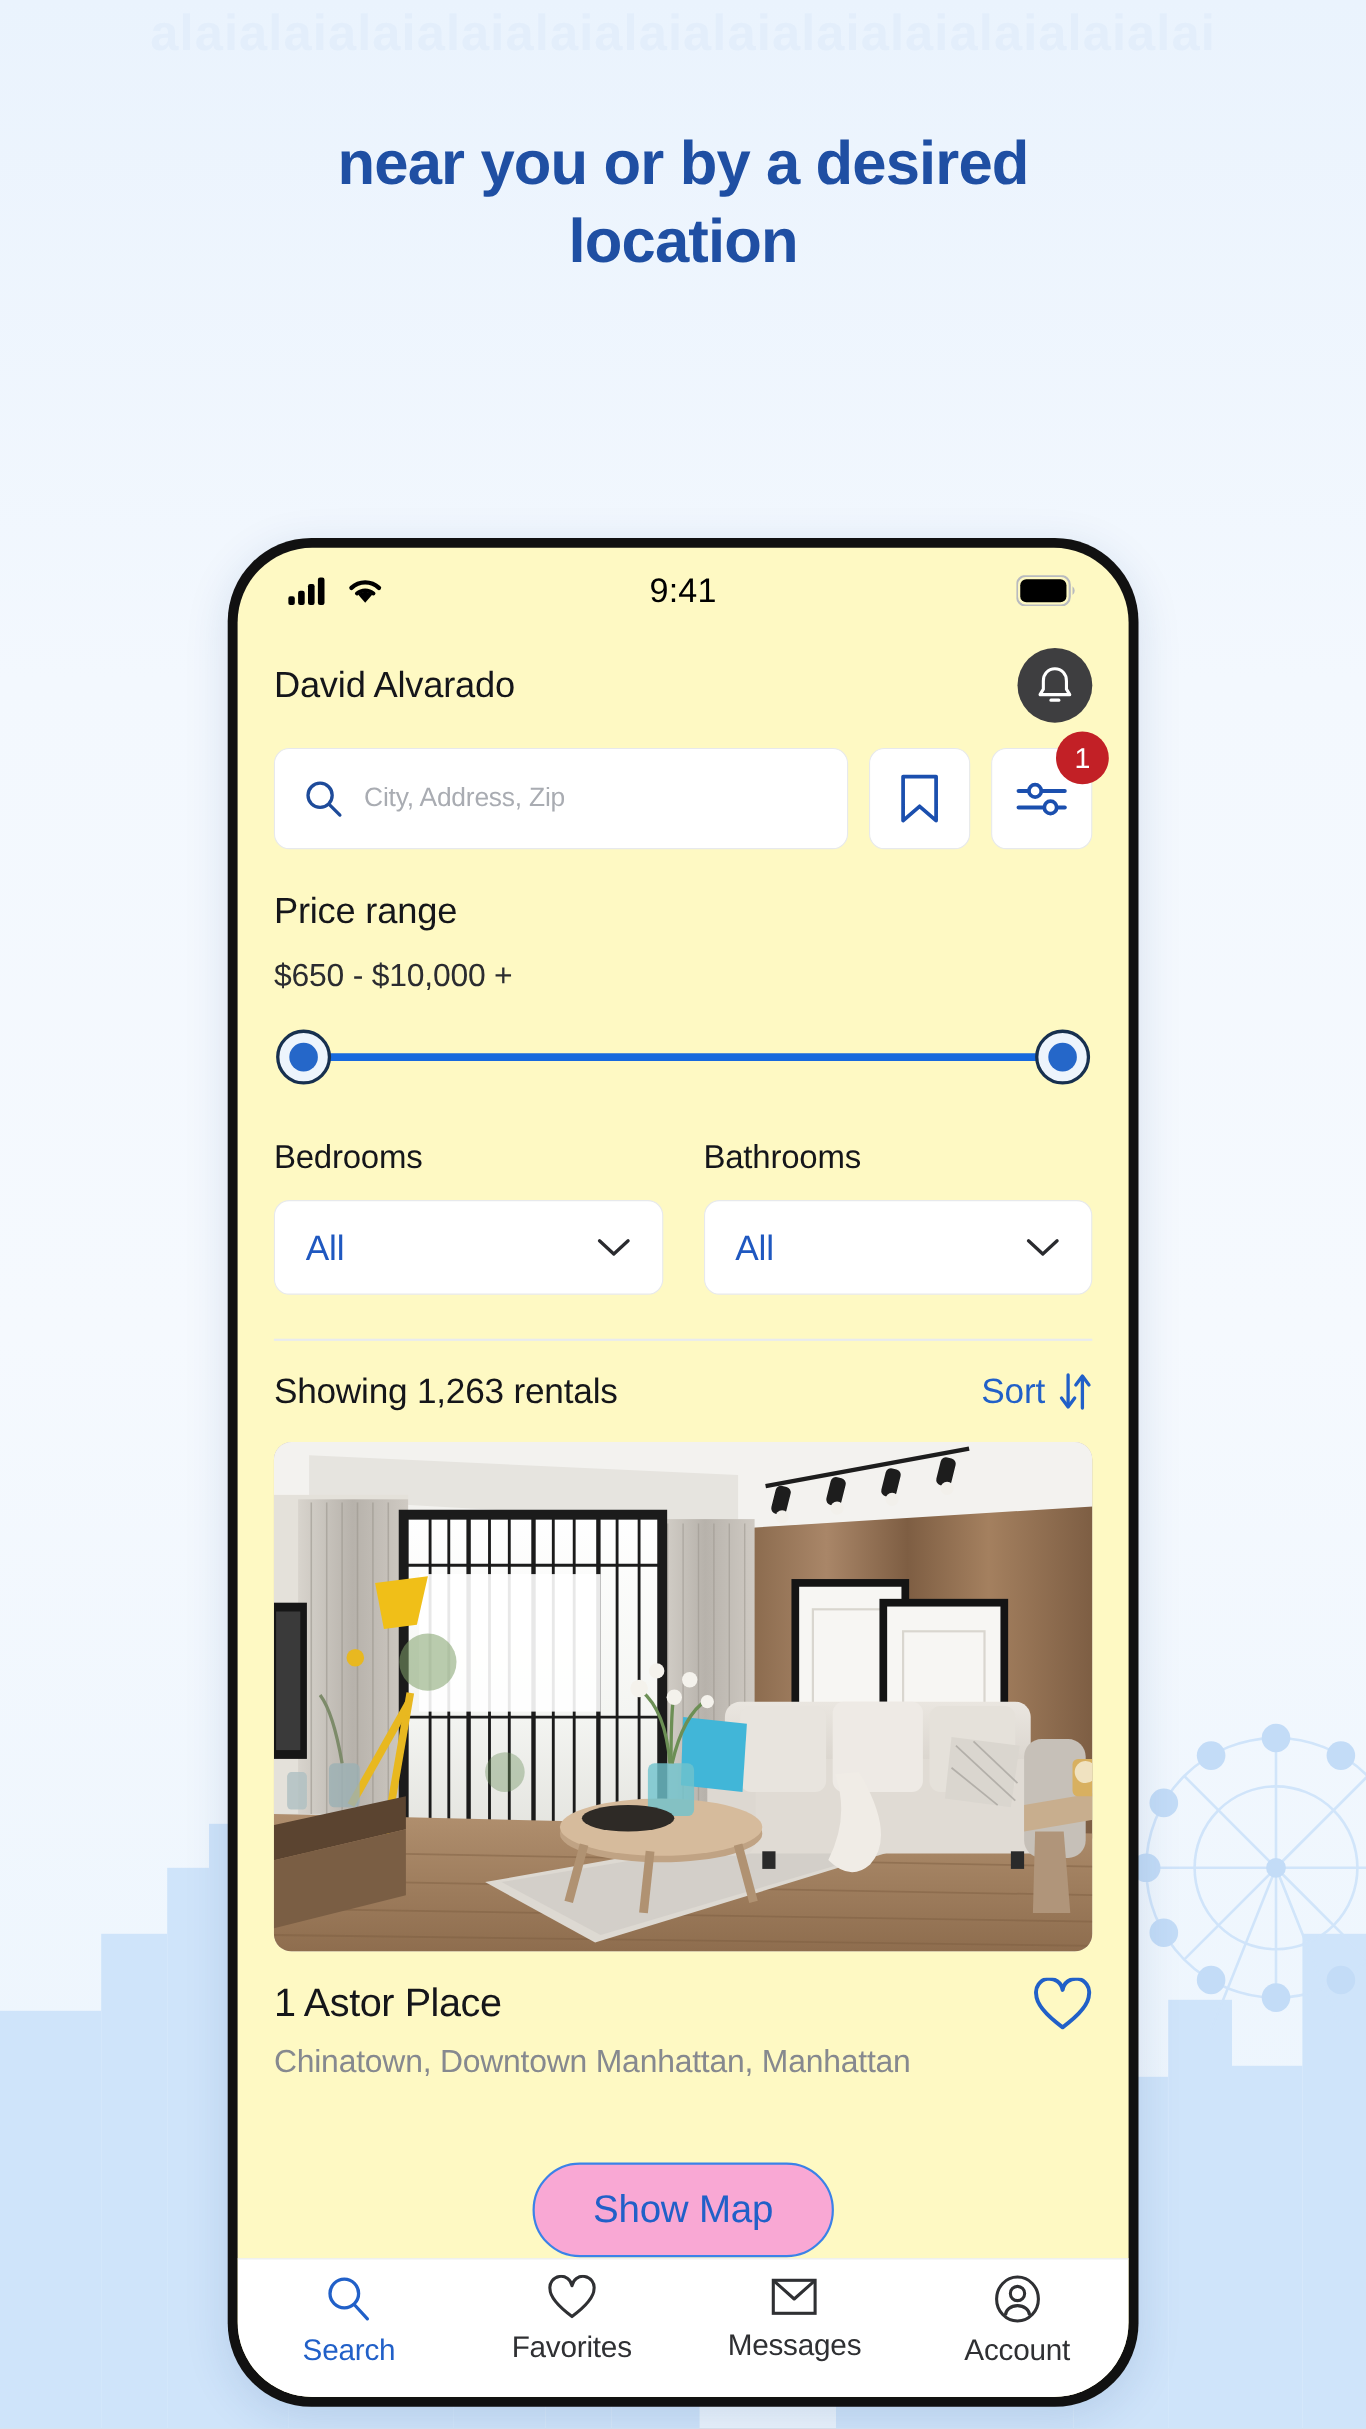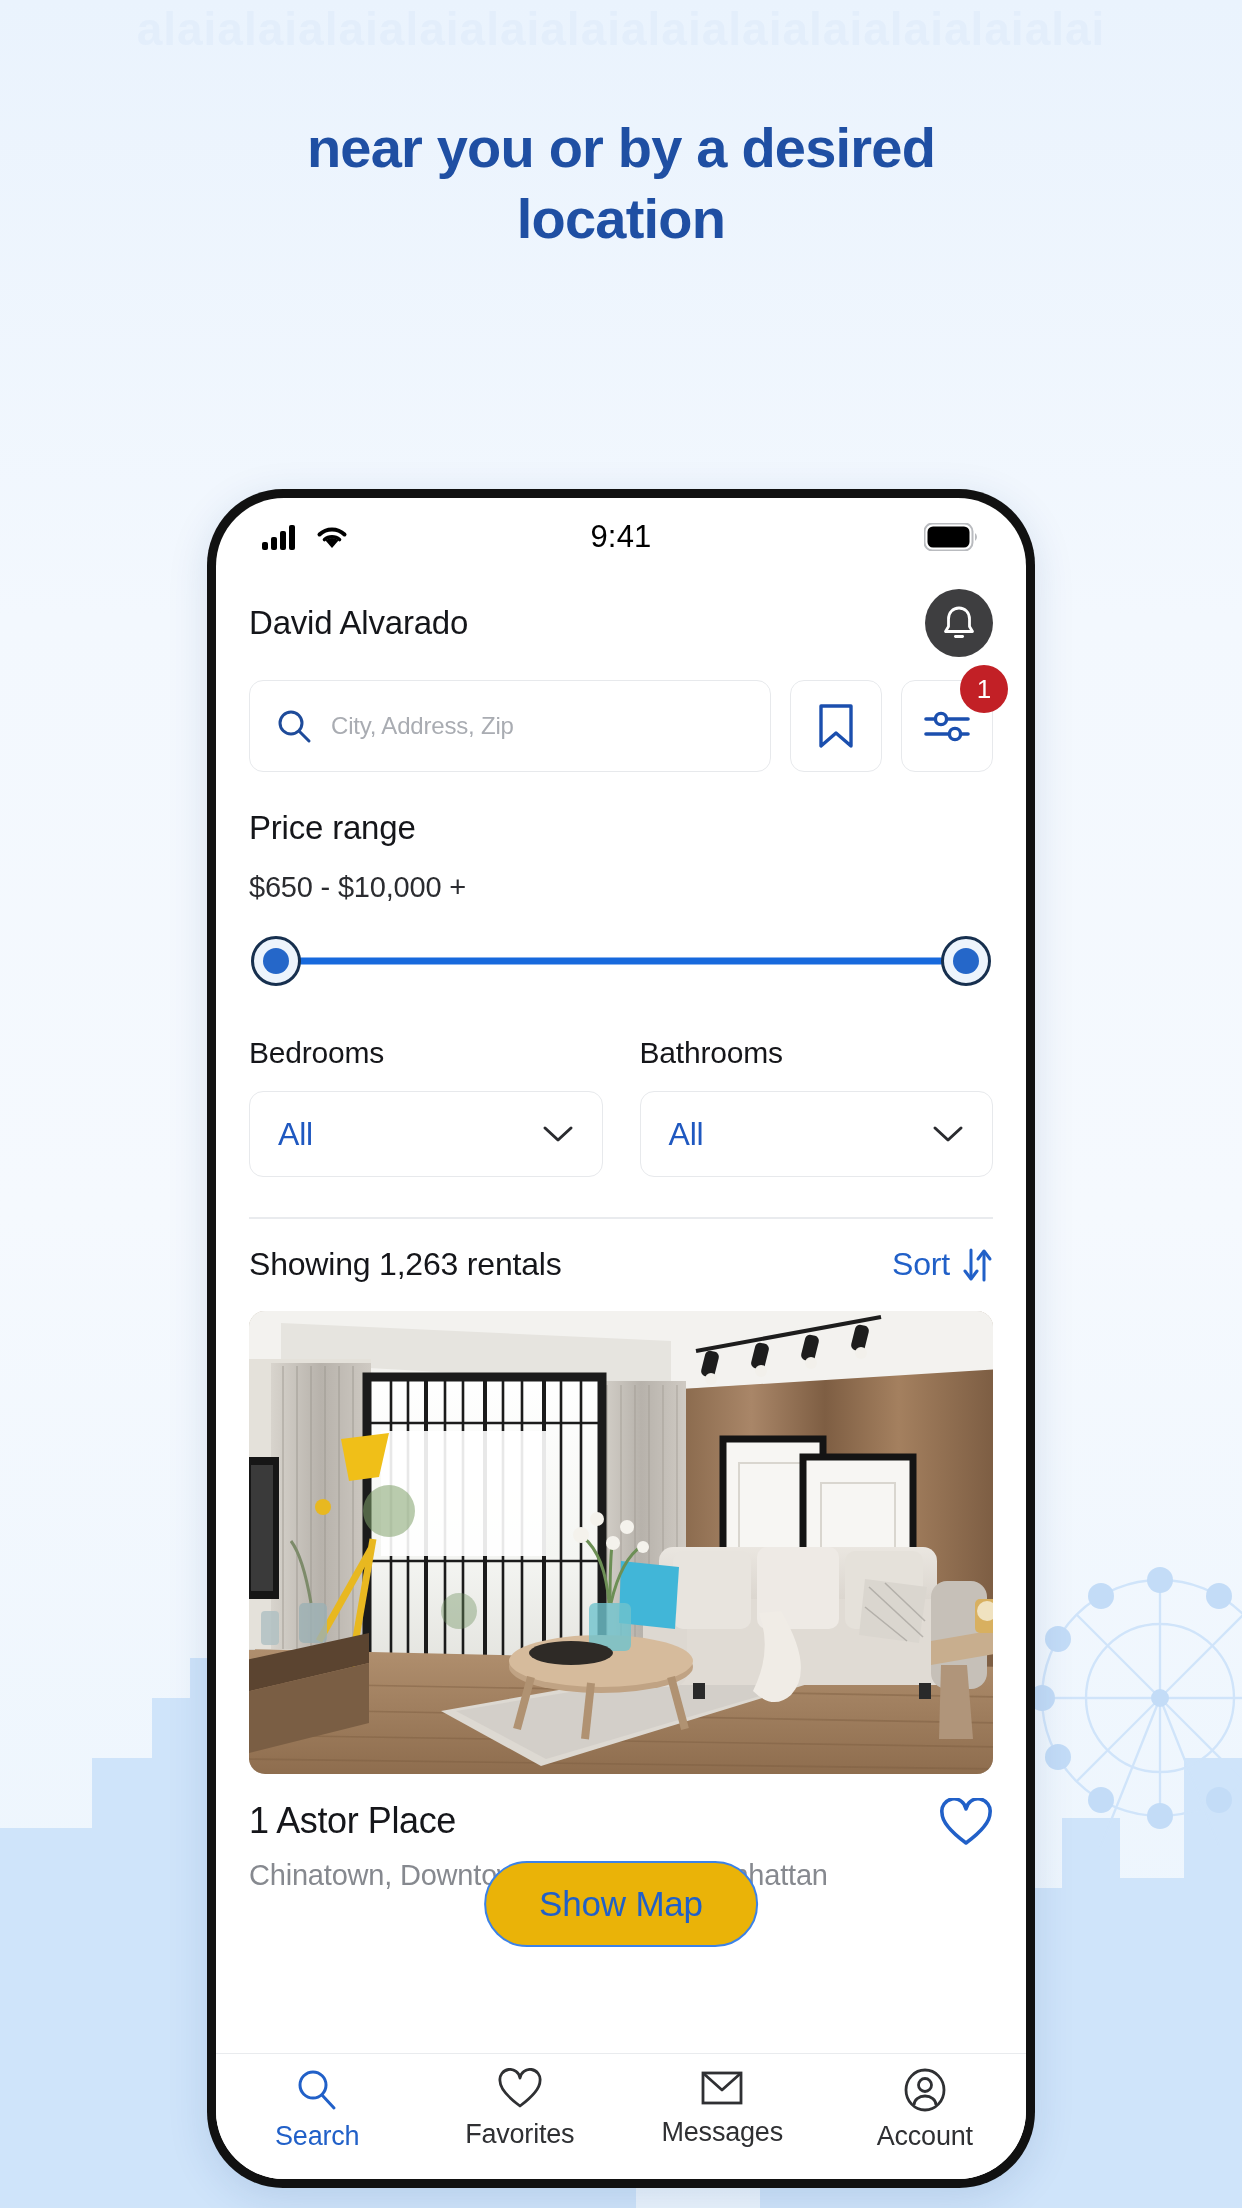--- a/index.html
+++ b/index.html
@@ -35,21 +35,21 @@
 
   
   #phone {
     position:absolute; left:207px; top:489px;
     width:828px; height:1699px;
     background:#111; border-radius:76px;
     padding:9px;
     box-shadow:0 10px 40px rgba(20,60,120,.13);
   }
   #screen {
-    width:100%; height:100%; background:#ffffff;
+    width:100%; height:100%; background:#fef9c3;
     border-radius:68px; overflow:hidden; position:relative;
     display:flex; flex-direction:column;
   }
 
   
   #statusbar {
     height:78px; flex:0 0 78px; display:flex; align-items:center;
     padding:0 46px; position:relative; color:#000;
   }
   #sb-left { display:flex; align-items:center; gap:14px; }
@@ -143,22 +143,22 @@
   }
   #photo svg { display:block; width:100%; height:100%; }
 
   #listing-info { padding-top:26px; position:relative; }
   #listing-title { font-size:36px; color:#15161a; letter-spacing:-0.4px; }
   #listing-addr { font-size:29px; color:#86898f; margin-top:17px; letter-spacing:-0.2px; }
   #heart-btn { position:absolute; right:0; top:24px; }
 
   #showmap-btn {
     position:absolute; left:50%; transform:translateX(-50%);
-    top:1861px;
-    background:#eab308; border:2.3px solid #3b82e8; border-radius:46px;
+    top:1966px;
+    background:#f9a8d4; border:2.3px solid #3b82e8; border-radius:46px;
     padding:21px 53px; font-size:35px; color:#2160c8; letter-spacing:-0.2px;
     white-space:nowrap; z-index:5;
   }
 
   
   #tabbar {
     margin-top:auto; height:126px; flex:0 0 126px;
     border-top:1.6px solid #e9ebee;
     display:flex; align-items:flex-start; padding-top:14px; background:#fff;
   }

